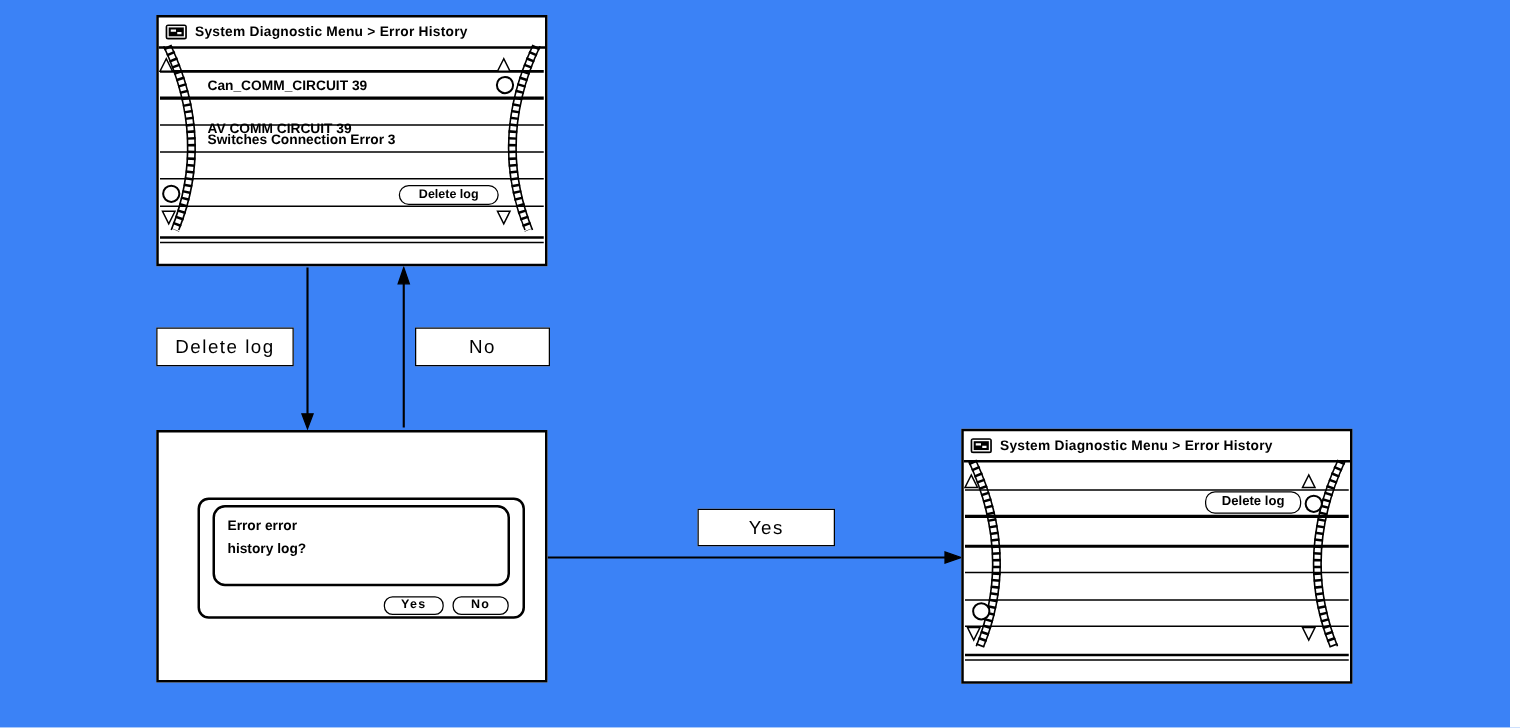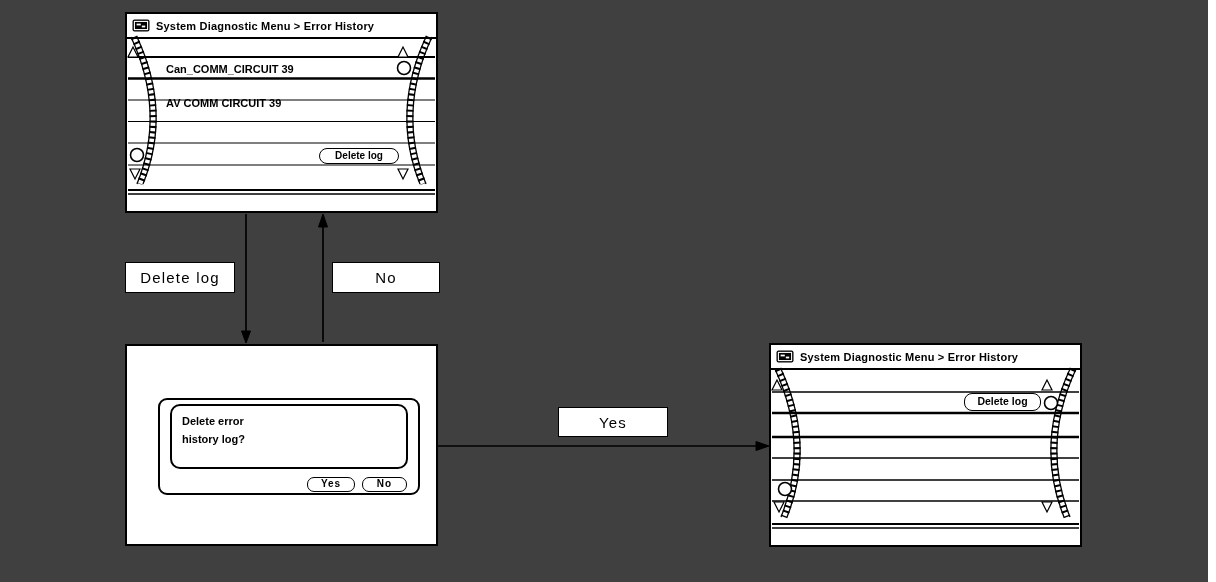--- a/index.html
+++ b/index.html
@@ -1,16 +1,16 @@
 <!DOCTYPE html>
 <html><head>
 <meta charset="utf-8">
 <style>
   html,body{margin:0;padding:0;background:#ffffff;}
-  #canvas{position:relative;width:1208px;height:582px;background:#404040;
+  #canvas{position:relative;width:1208px;height:582px;background:#3b82f6;
           font-family:"Liberation Sans",sans-serif;color:#000;overflow:hidden;}
   .screen{position:absolute;background:#fff;border:2px solid #000;box-sizing:border-box;}
   .titlebar{position:relative;height:23px;border-bottom:2px solid #000;display:flex;align-items:center;}
   .titleicon{margin-left:5px;width:18px;height:13px;flex:0 0 auto;}
   .titletext{margin-left:6px;font-size:11px;font-weight:700;letter-spacing:.2px;white-space:nowrap;}
   .deco{position:absolute;left:0;top:0;}
   .rowtext{position:absolute;left:39px;height:20px;line-height:20px;font-size:11px;font-weight:700;white-space:nowrap;}
   .pillbtn{position:absolute;border:1.5px solid #000;border-radius:8px;background:#fff;
            text-align:center;font-weight:700;box-sizing:border-box;}
   .flowlabel{position:absolute;border:1.6px solid #000;background:#fff;display:flex;
@@ -77,35 +77,36 @@
         <path d="M 299 23 Q 264 98 293 170" stroke-width="1.3"></path>
         <path d="M 305 23 Q 270 98 299 170" stroke-width="1.3"></path>
         <polygon points="276,33 271,43 281,43" fill="#fff" stroke-width="1.2"></polygon>
         <polygon points="271,155 281,155 276,165" fill="#fff" stroke-width="1.2"></polygon>
         <circle cx="277" cy="54" r="6.5" fill="#fff" stroke-width="1.6"></circle>
       </g>
     </svg>
 
     <div class="rowtext" style="top:44.5px;text-align:right;">Can_COMM_CIRCUIT 39</div>
     <div class="rowtext" style="top:79px;">AV COMM CIRCUIT 39</div>
+    <div class="rowtext" style="top:87.5px;">Switches Connection Error 3</div>
 
     <div class="pillbtn" style="left:192px;top:134px;width:80px;height:16px;font-size:10px;line-height:13px;">Delete log</div>
   </div>
 
   <div class="flowlabel" style="left:125px;top:262px;width:110px;height:31px;">Delete log</div>
   <div class="flowlabel" style="left:332px;top:262px;width:108px;height:31px;">No</div>
 
   <div class="screen" style="left:125px;top:344px;width:313px;height:202px;">
     <div class="dlgbox" style="left:31px;top:52px;width:262px;height:97px;">
       <div class="dlgbox" style="left:10px;top:4px;width:238px;height:65px;border-radius:10px;"></div>
       <div class="pillbtn" style="left:147px;top:77px;width:48px;height:15px;border-radius:7px;font-size:10px;line-height:12px;letter-spacing:1px;">Yes</div>
       <div class="pillbtn" style="left:202px;top:77px;width:45px;height:15px;border-radius:7px;font-size:10px;line-height:12px;letter-spacing:1px;">No</div>
     </div>
     <div class="dlgmsg">
-      <div>Delete error</div>
+      <div>Error error</div>
       <div>history log?</div>
     </div>
   </div>
 
   <div class="flowlabel" style="left:558px;top:407px;width:110px;height:30px;">Yes</div>
 
   <div class="screen" style="left:769px;top:343px;width:313px;height:204px;">
     <div class="titlebar">
       <svg class="titleicon" viewBox="0 0 18 13">
         <rect x="0.5" y="0.5" width="17" height="12" rx="2" fill="#000"></rect>

